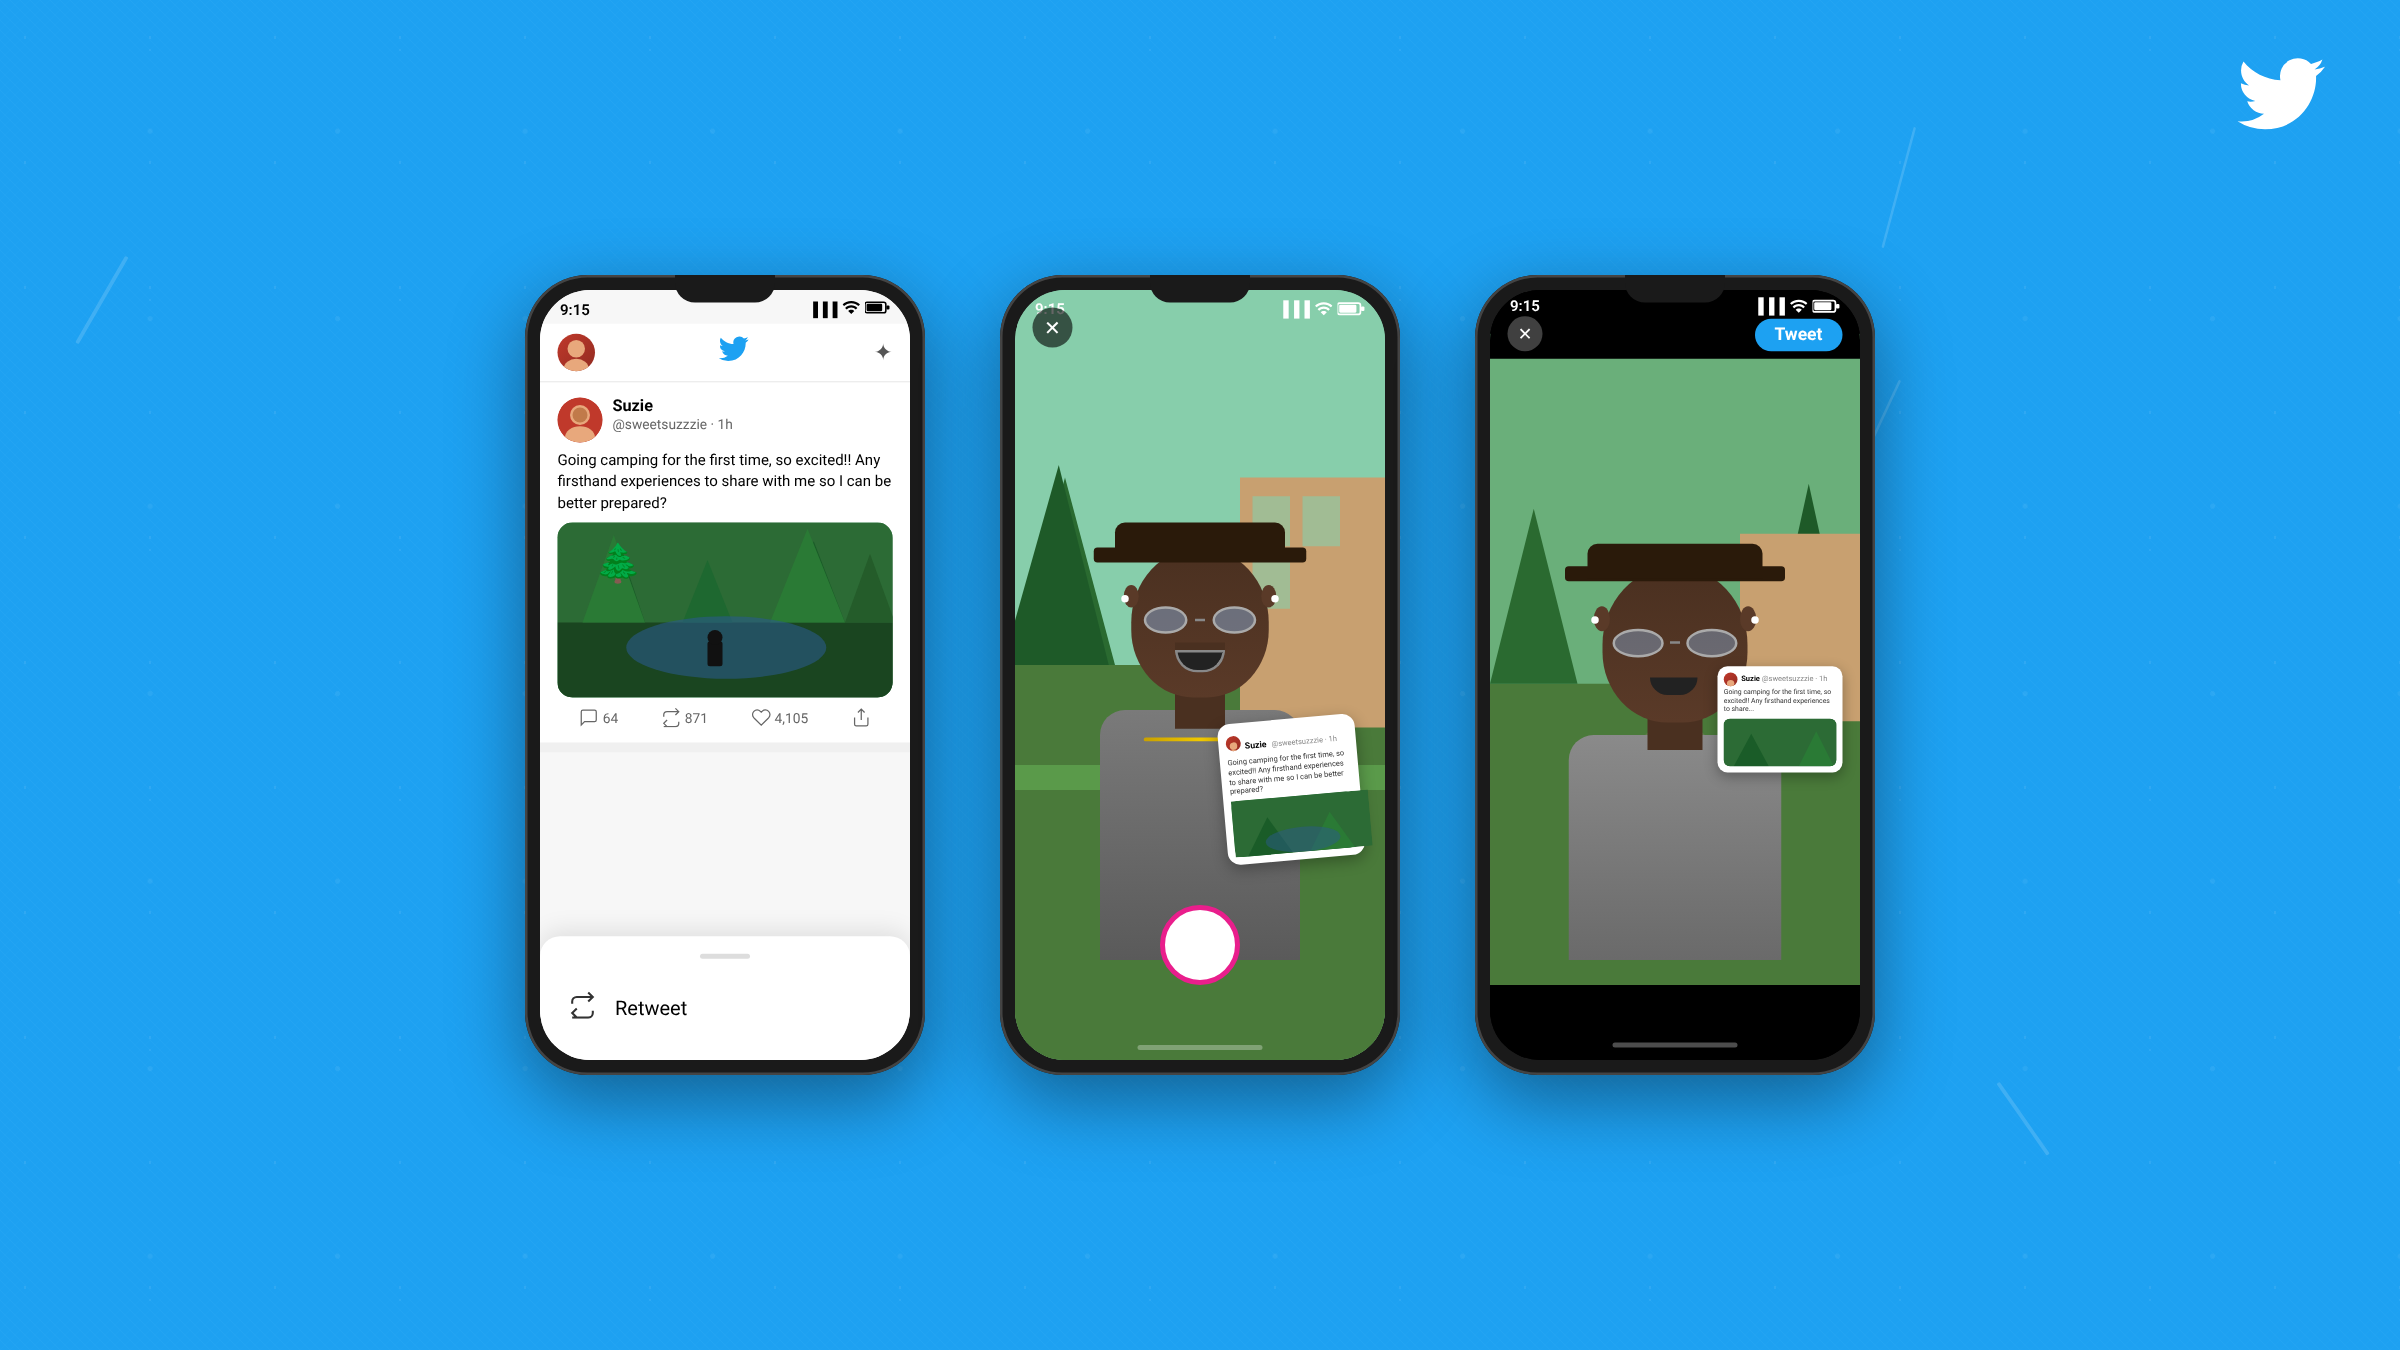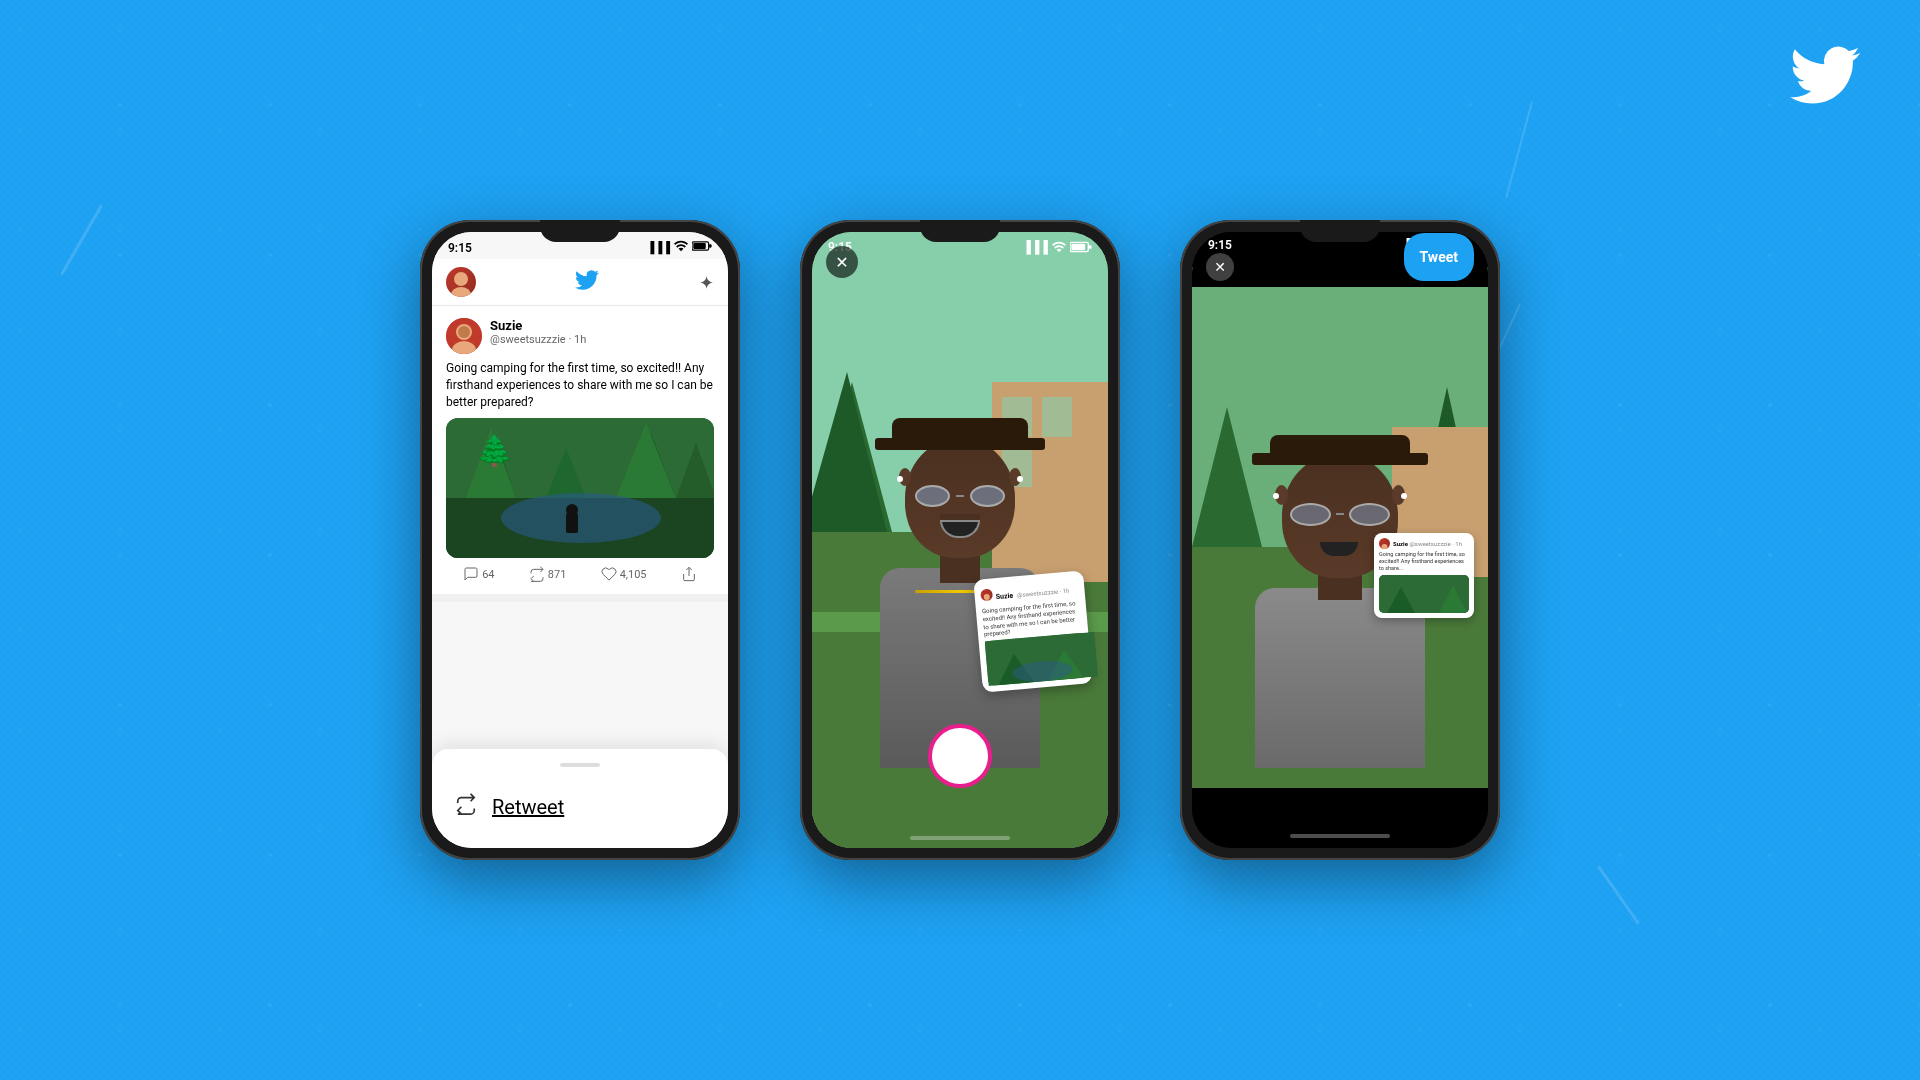--- a/index.html
+++ b/index.html
@@ -533,21 +533,21 @@
 
       <div class="bottom-sheet">
         <div class="sheet-handle"></div>
 
         <div class="sheet-item">
           <div class="sheet-icon">
             <svg width="22" height="22" viewBox="0 0 24 24" fill="none" stroke="#333" stroke-width="1.8">
               <path d="M17 1l4 4-4 4M3 11V9a4 4 0 014-4h14M7 23l-4-4 4-4m14 2v2a4 4 0 01-4 4H3"></path>
             </svg>
           </div>
-          <span style="font-size:20px;text-decoration:underline;">Retweet</span>
+          <span style="font-size:16px;">Retweet</span>
         </div>
 
 
 
       </div>
 
       <div class="bottom-bar"></div>
     </div>
   </div>
 
@@ -676,21 +676,21 @@
                   <rect x="1.5" y="2.5" width="15" height="7" rx="1" fill="white"></rect>
                   <rect x="20.5" y="4" width="3" height="4" rx="1" fill="white"></rect>
                 </svg>
             </div>
           </div>
 
           <div style="position:absolute;bottom:6px;left:14px;">
             <div style="width:28px;height:28px;background:rgba(80,80,80,0.8);border-radius:50%;display:flex;align-items:center;justify-content:center;color:white;font-size:14px;">✕</div>
           </div>
           <div style="position:absolute;bottom:6px;right:14px;">
-            <div style="background:#1DA1F2;color:white;border-radius:20px;padding:16px 16px;font-size:14px;font-weight:700;">Tweet</div>
+            <div style="background:#1DA1F2;color:white;border-radius:20px;padding:5px 16px;font-size:14px;font-weight:700;">Tweet</div>
           </div>
         </div>
 
         <div class="camera-content-dark">
           <svg viewBox="0 0 296 526" width="296" height="526" style="position:absolute;inset:0;">
 
             <rect width="296" height="526" fill="#6aaf7a"></rect>
             <rect y="280" width="296" height="246" fill="#4a7a3a"></rect>
 
             <polygon points="0,280 35,140 70,280" fill="#2a6a30"></polygon>

